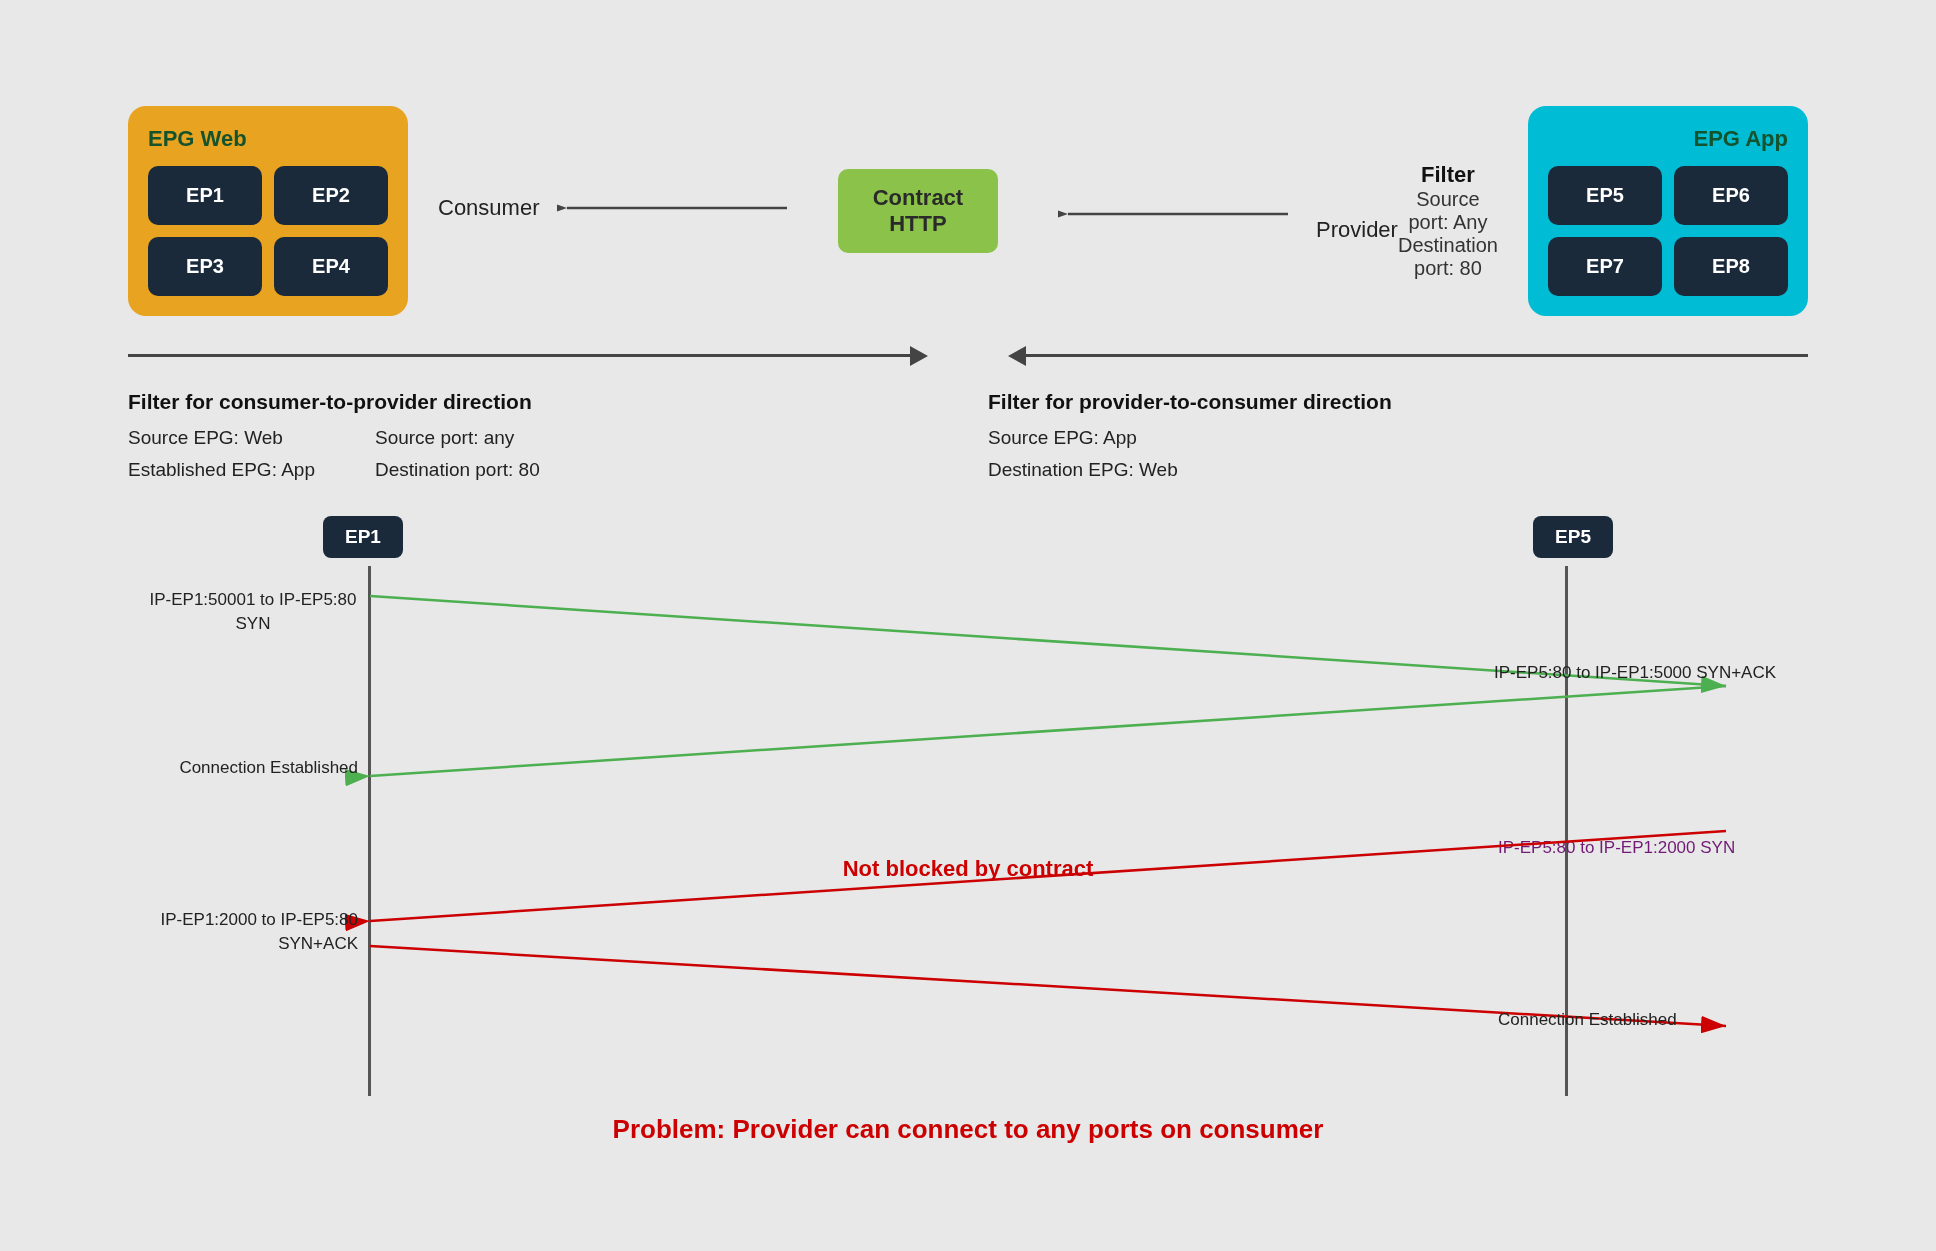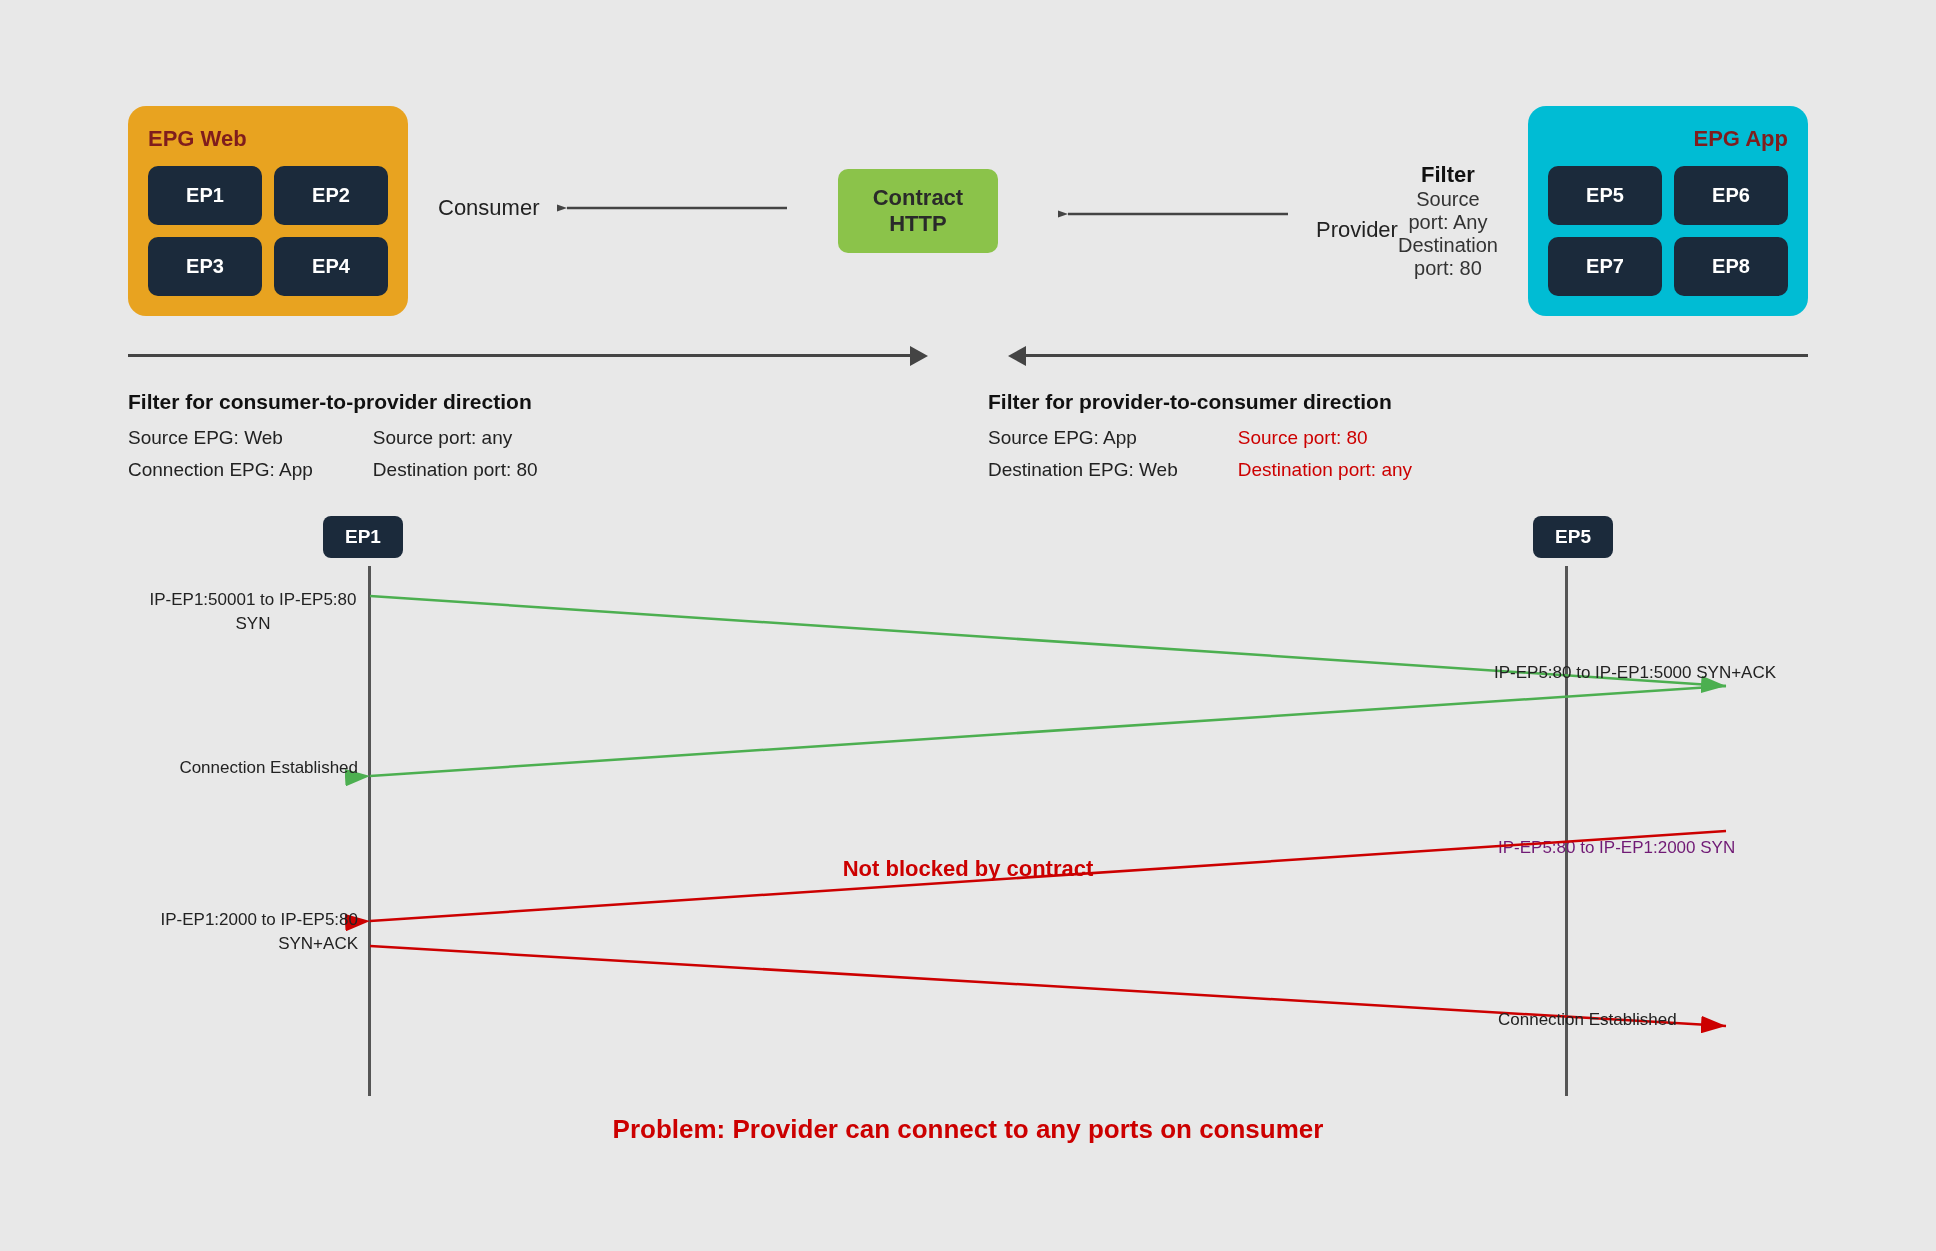--- a/index.html
+++ b/index.html
@@ -35,21 +35,21 @@
     }
     .epg-box.web {
       background: #E8A320;
     }
     .epg-box.app {
       background: #00BCD4;
     }
     .epg-label {
       font-size: 22px;
       font-weight: bold;
-      color: #7f1d1d;
+      color: #14532d;
       margin-bottom: 14px;
       text-align: left;
     }
     .epg-grid {
       display: grid;
       grid-template-columns: 1fr 1fr;
       gap: 12px;
     }
     .ep-node {
       background: #1B2A3B;
@@ -267,39 +267,35 @@
     <div class="divider-line"></div>
   </div>
 
   <div class="filter-section">
 
     <div class="filter-block">
       <div class="filter-block-title">Filter for consumer-to-provider direction</div>
       <div class="filter-block-row">
         <div class="filter-block-col">
           <div>Source EPG: Web</div>
-          <div>Connection EPG: App</div>
+          <div>Established EPG: App</div>
         </div>
         <div class="filter-block-col">
           <div>Source port: any</div>
           <div>Destination port: 80</div>
         </div>
       </div>
     </div>
 
     <div class="filter-block">
       <div class="filter-block-title">Filter for provider-to-consumer direction</div>
       <div class="filter-block-row">
         <div class="filter-block-col">
           <div>Source EPG: App</div>
           <div>Destination EPG: Web</div>
-        </div>
-        <div class="filter-block-col">
-          <div class="red-text">Source port: 80</div>
-          <div class="red-text">Destination port: any</div>
         </div>
       </div>
     </div>
   </div>
 
   <div class="sequence-section">
 
     <div style="position:relative; height:50px; margin-bottom:0;">
       <div class="seq-node" style="position:absolute; left:175px; top:0;">
         <span>EP1</span>

